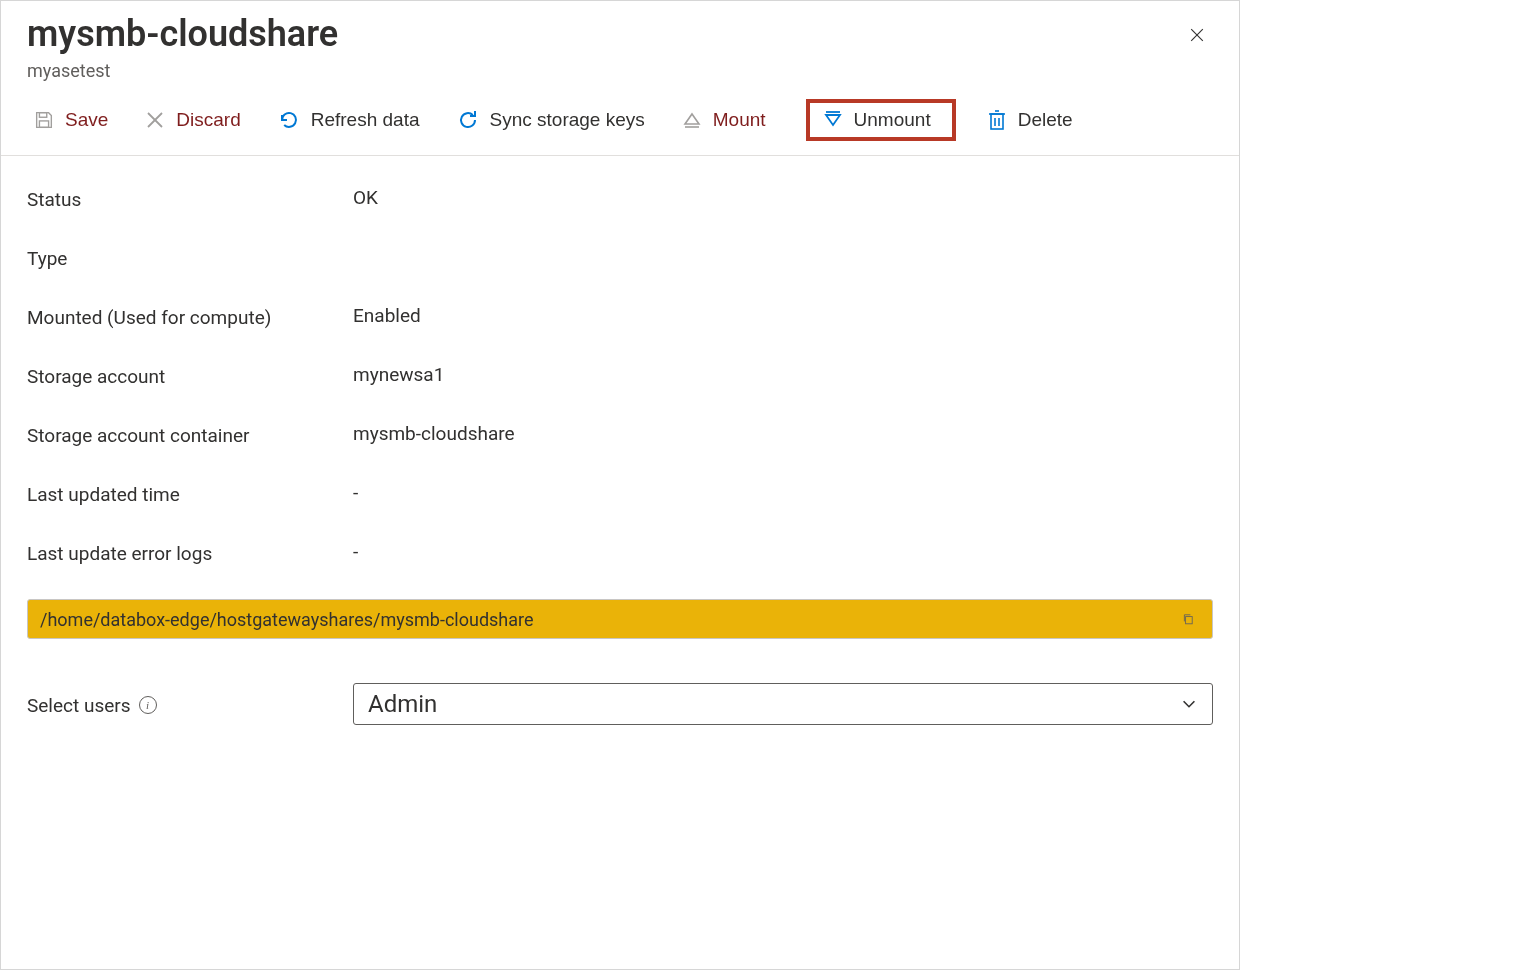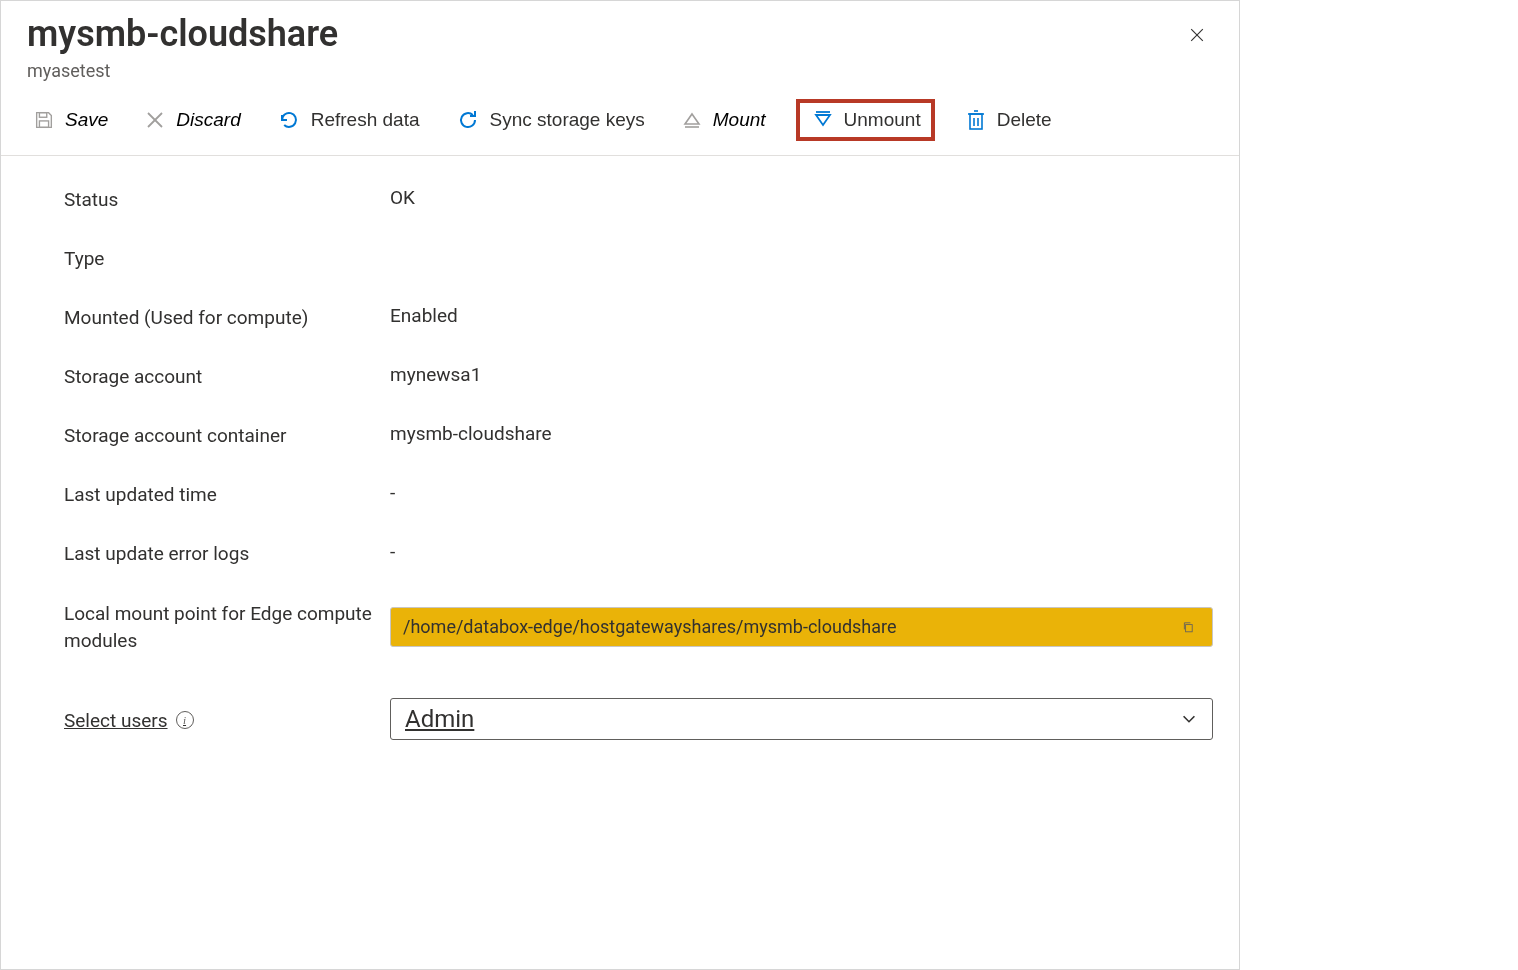--- a/index.html
+++ b/index.html
@@ -55,49 +55,48 @@
     display: flex;
     align-items: center;
     gap: 10px;
     font-size: 19px;
     cursor: pointer;
     color: #323130;
     background: none; border: none;
     padding: 4px 6px;
   }
   .tb-item.disabled {
-    color: #000000;
+    color: #7f1d1d;
     cursor: default;
-    font-style: italic;
   }
   .tb-item.disabled svg { stroke: #a19f9d; fill: none; }
   .tb-item svg.blue { stroke: #0078d4; }
   .highlight-box {
     border: 4px solid #b83926;
-    padding: 2px 4px 2px 6px;
+    padding: 2px 15px 2px 6px;
     display: flex;
     align-items: flex-start;
+    margin-left: 10px;
   }
   .content {
     padding: 30px 26px 20px 26px;
   }
   .row {
     display: flex;
     align-items: flex-start;
     margin-bottom: 34px;
   }
   .row .label {
     width: 326px;
     font-size: 19px;
     color: #323130;
     padding-top: 2px;
     display: flex;
     align-items: center;
     gap: 8px;
-    margin-left: 37px;
   }
   .row .value {
     font-size: 19px;
     color: #323130;
     flex: 1;
   }
   .readonly-field {
     flex: 1;
     display: flex;
     align-items: center;
@@ -251,33 +250,32 @@
       <div class="label">Last updated time</div>
       <div class="value">-</div>
     </div>
 
     <div class="row">
       <div class="label">Last update error logs</div>
       <div class="value">-</div>
     </div>
 
     <div class="row" style="align-items:center;">
-      <div class="label" style="line-height:1.4;">Local mount point for Edge compute modules</div>
       <div class="readonly-field">
         <div class="rv">/home/databox-edge/hostgatewayshares/mysmb-cloudshare</div>
         <button class="copy-btn">
           <svg width="18" height="18" viewBox="0 0 20 20" stroke="#605e5c" stroke-width="1.4" fill="none">
               <rect x="6" y="6" width="11" height="12"></rect>
               <path d="M4 14 V3 h10"></path>
             </svg>
         </button>
       </div>
     </div>
 
-    <div class="row" style="margin-top:44px; align-items:center;text-decoration:underline;">
+    <div class="row" style="margin-top:44px; align-items:center;">
       <div class="label">
         <span>Select users</span>
         <span class="info-icon-circle">i</span>
       </div>
       <div class="select-field">
         <span class="sv">Admin</span>
         <svg width="18" height="18" viewBox="0 0 20 20" stroke="#323130" stroke-width="1.8" fill="none">
             <polyline points="4,7 10,13 16,7"></polyline>
           </svg>
       </div>

